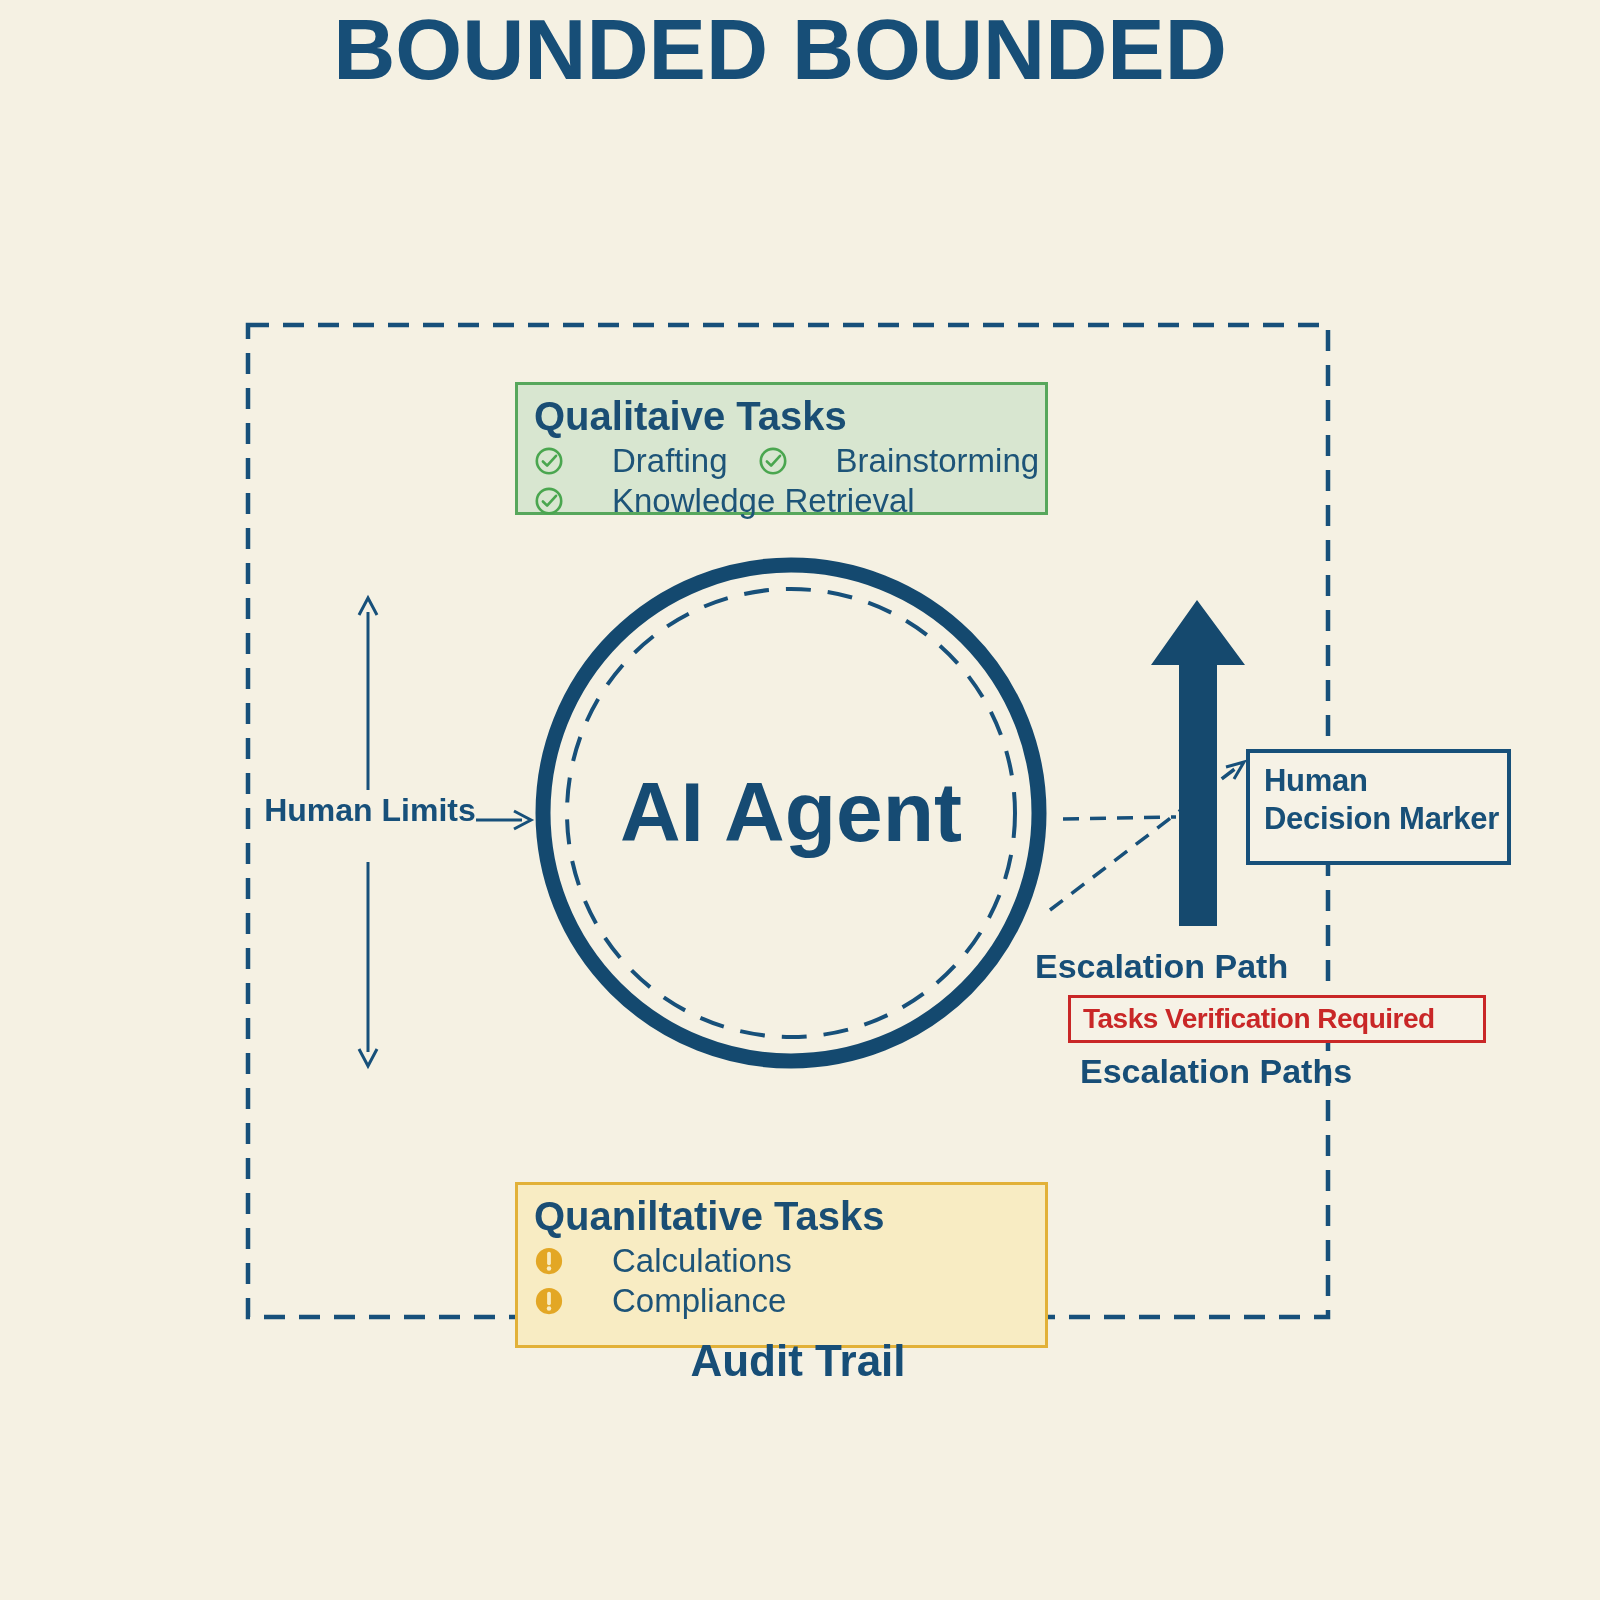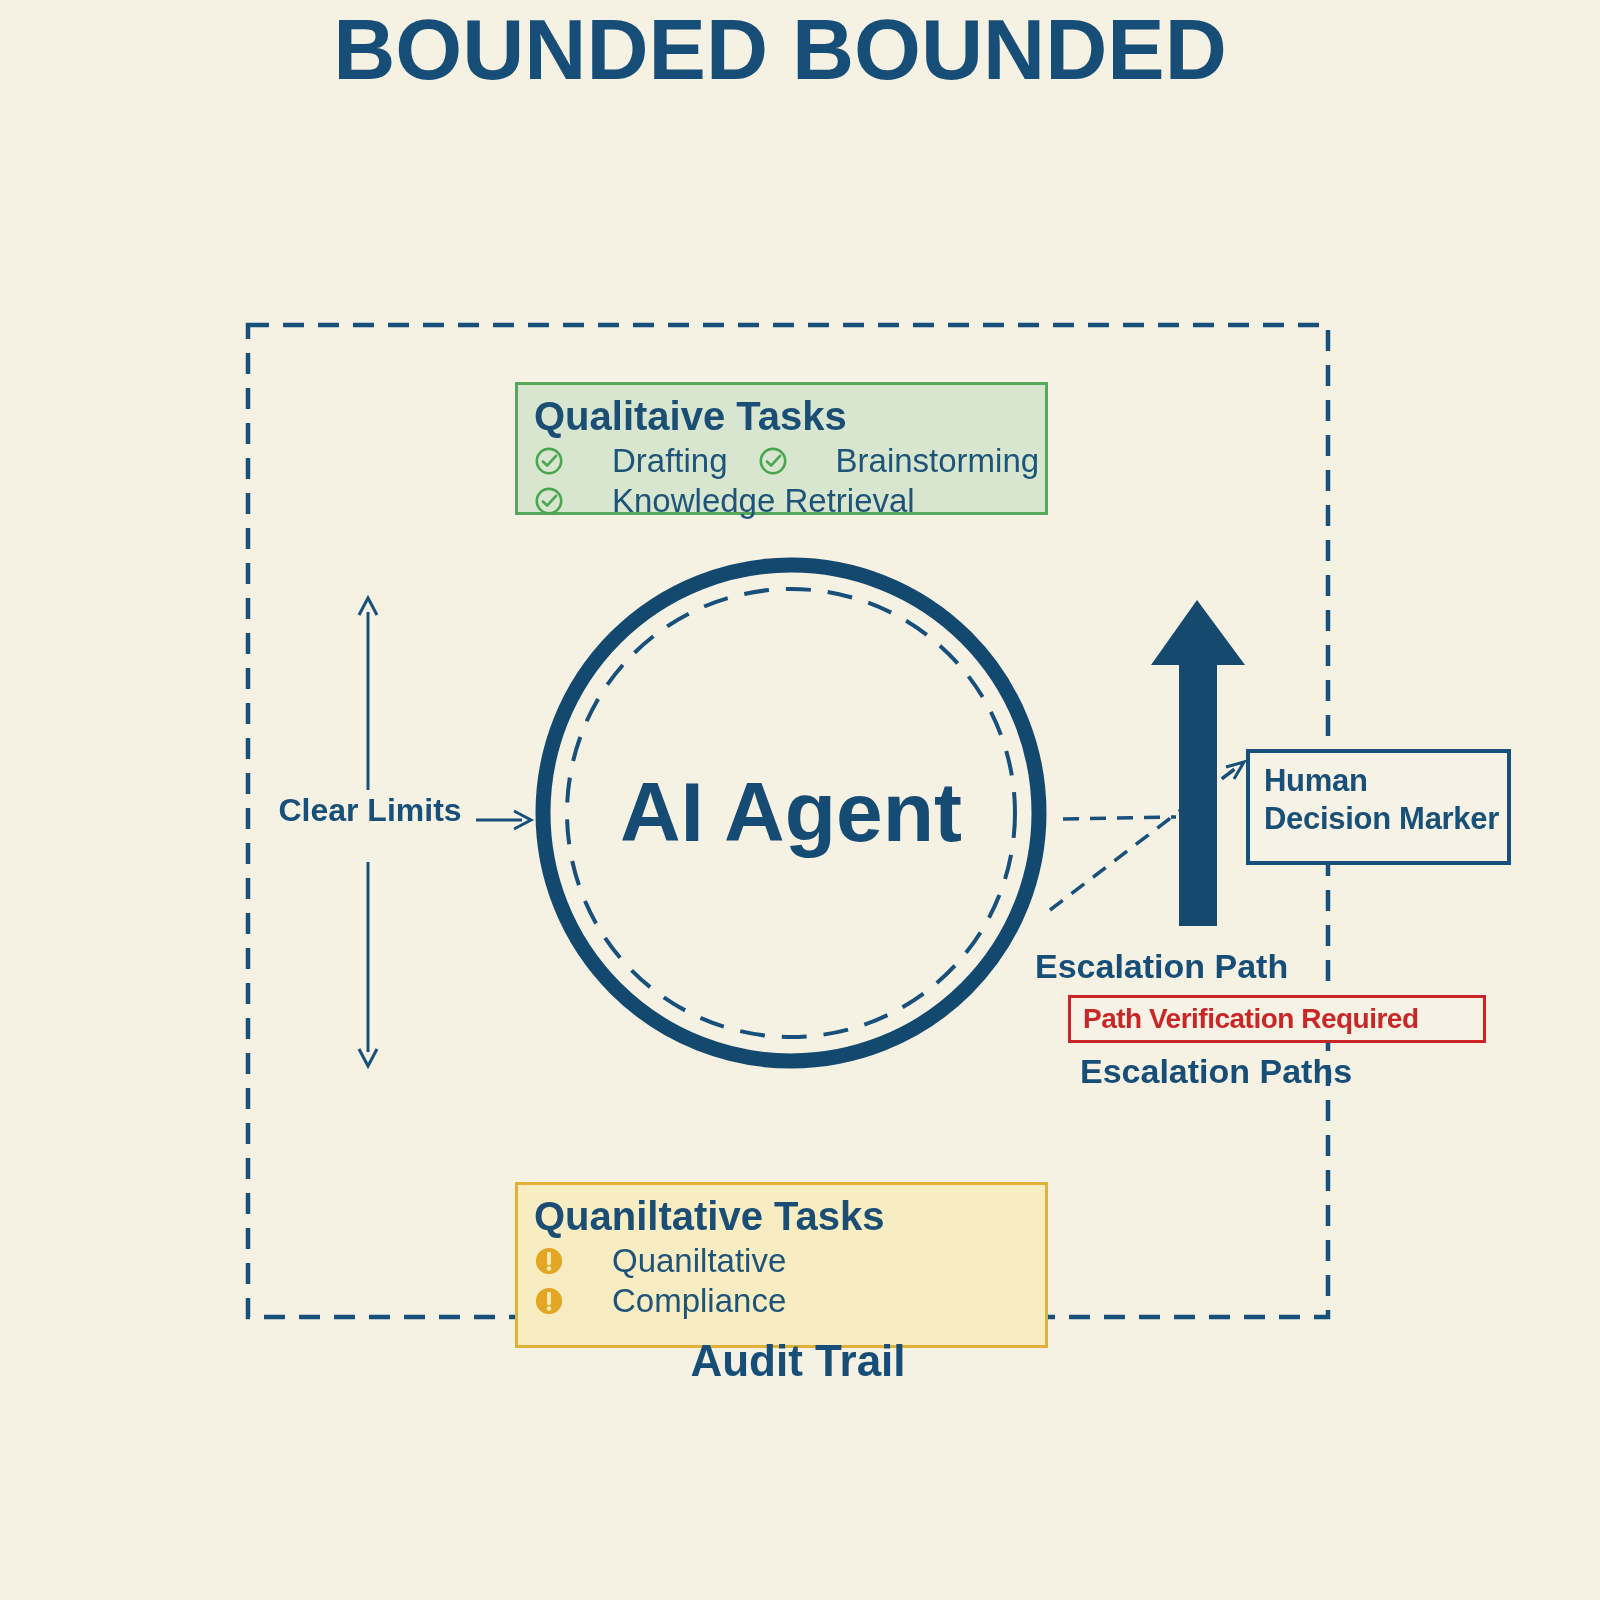--- a/index.html
+++ b/index.html
@@ -188,41 +188,41 @@
           <circle cx="16" cy="16" r="13" fill="none" stroke="#4aa64f" stroke-width="2.8"></circle>
           <path d="M9.5 16.5 L14 21 L23.5 10.5" fill="none" stroke="#4aa64f" stroke-width="2.8" stroke-linecap="round" stroke-linejoin="round"></path>
         </svg>
         <span>Knowledge Retrieval</span>
       </span>
     </div>
   </div>
 
   <div class="abs agent-label">AI Agent</div>
 
-  <div class="abs clear-limits">Clear Limits</div>
+  <div class="abs clear-limits">Human Limits</div>
 
   <div class="abs decision-box">
     <div>Human</div>
     <div>Decision Marker</div>
   </div>
 
   <div class="abs escalation-path">Escalation Path</div>
-  <div class="abs verification-box">Path Verification Required</div>
+  <div class="abs verification-box">Tasks Verification Required</div>
   <div class="abs escalation-paths">Escalation Paths</div>
 
   <div class="abs task-box quantitative">
     <div class="box-title">Quaniltative Tasks</div>
     <div class="task-row">
       <span class="task-item">
         <svg width="30" height="30" viewBox="0 0 32 32">
           <circle cx="16" cy="16" r="14" fill="#e3a725"></circle>
           <line x1="16" y1="8" x2="16" y2="18.5" stroke="#f8ecc3" stroke-width="4" stroke-linecap="round"></line>
           <circle cx="16" cy="24" r="2.4" fill="#f8ecc3"></circle>
         </svg>
-        <span>Quaniltative</span>
+        <span>Calculations</span>
       </span>
     </div>
     <div class="task-row">
       <span class="task-item">
         <svg width="30" height="30" viewBox="0 0 32 32">
           <circle cx="16" cy="16" r="14" fill="#e3a725"></circle>
           <line x1="16" y1="8" x2="16" y2="18.5" stroke="#f8ecc3" stroke-width="4" stroke-linecap="round"></line>
           <circle cx="16" cy="24" r="2.4" fill="#f8ecc3"></circle>
         </svg>
         <span>Compliance</span>

